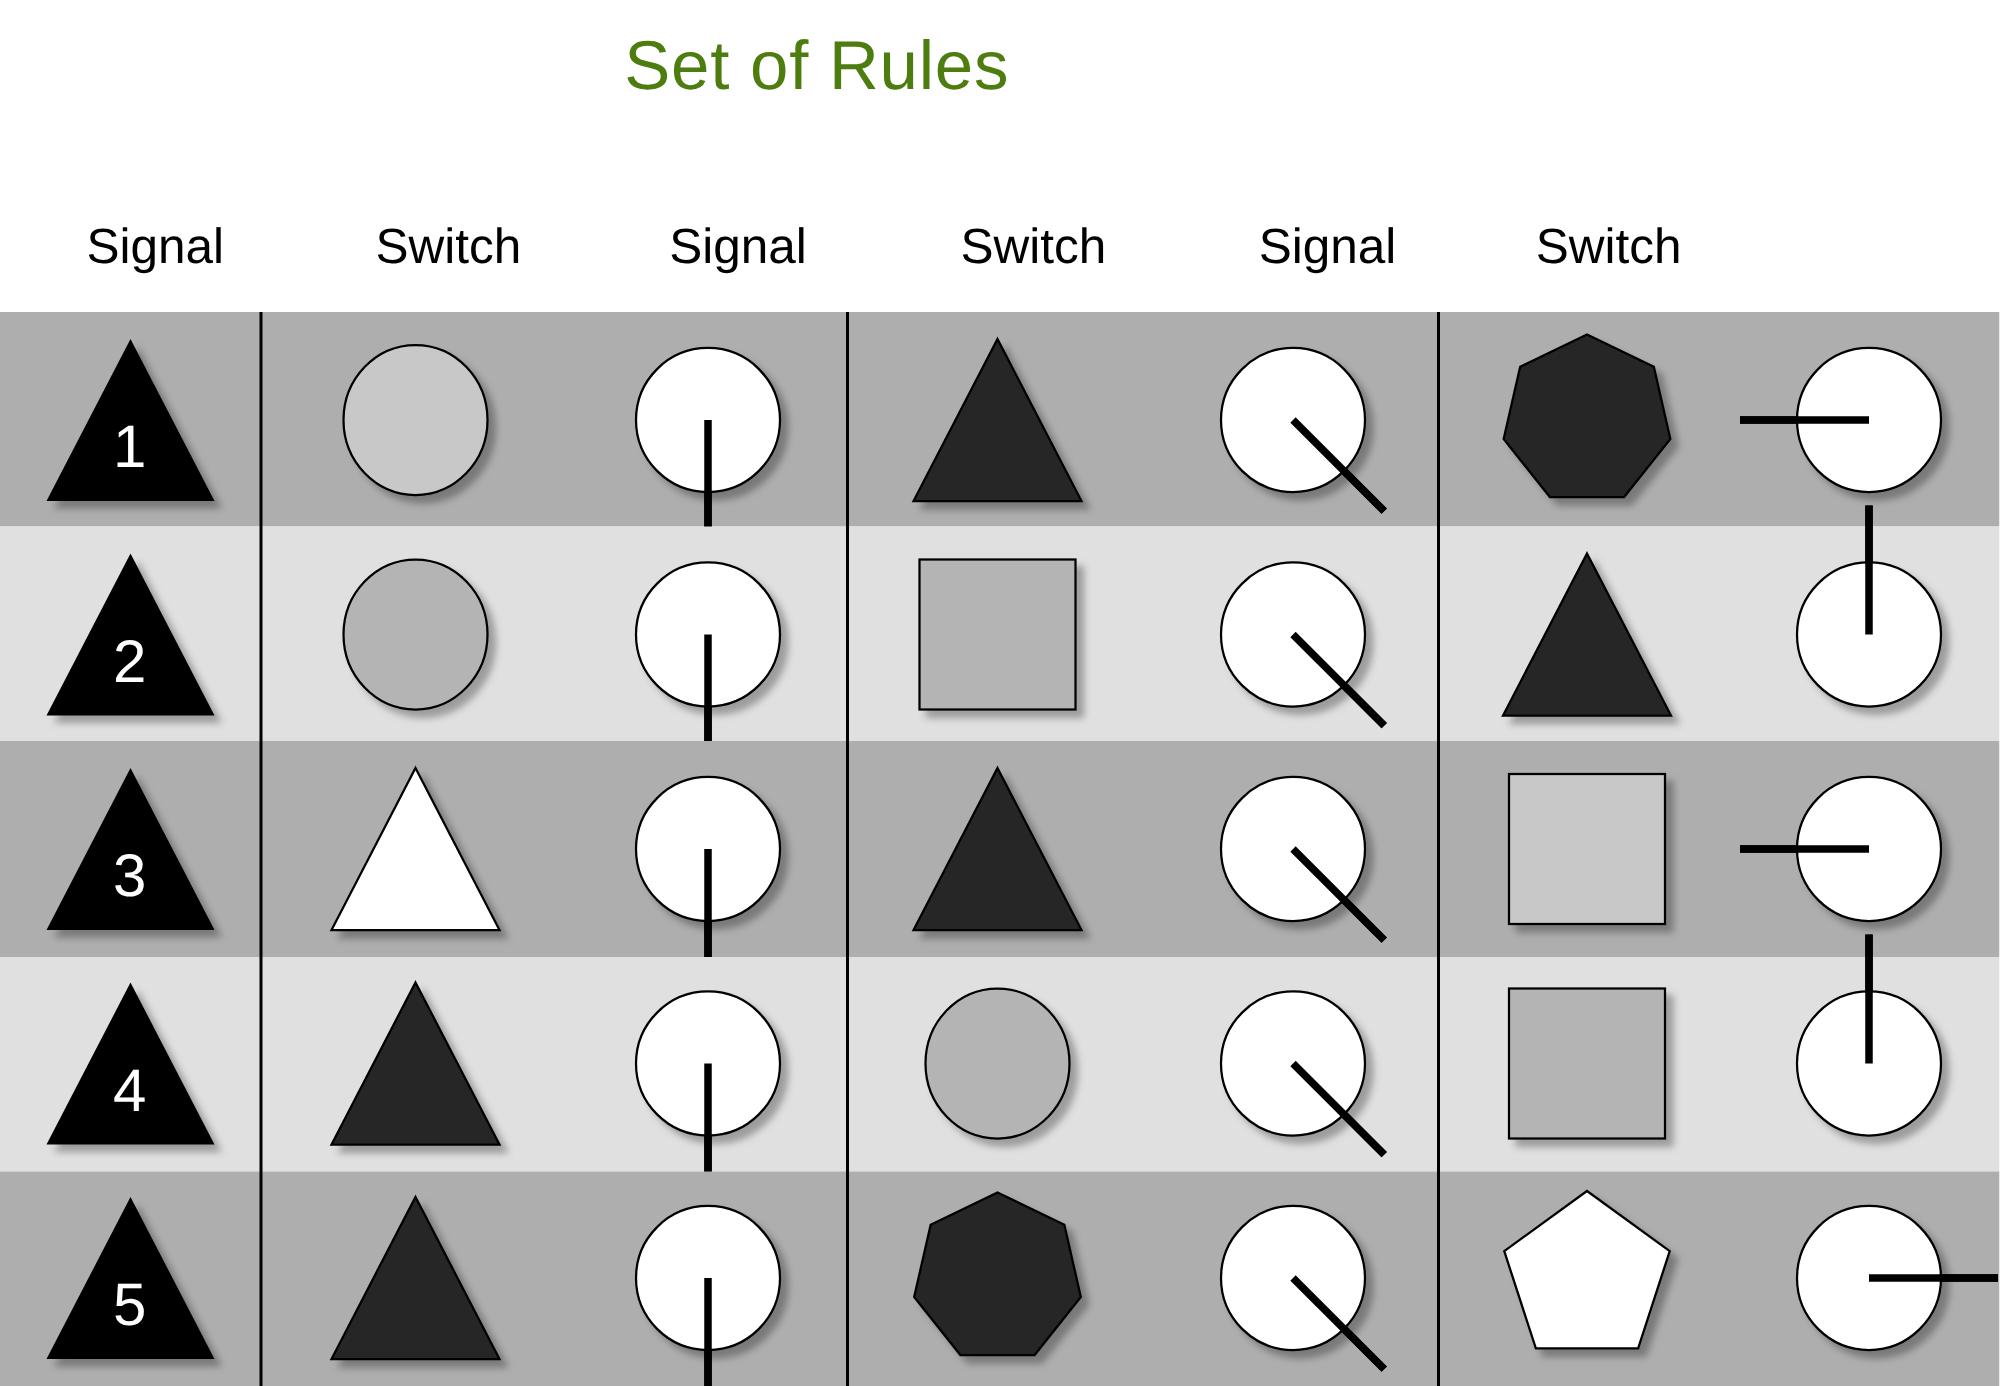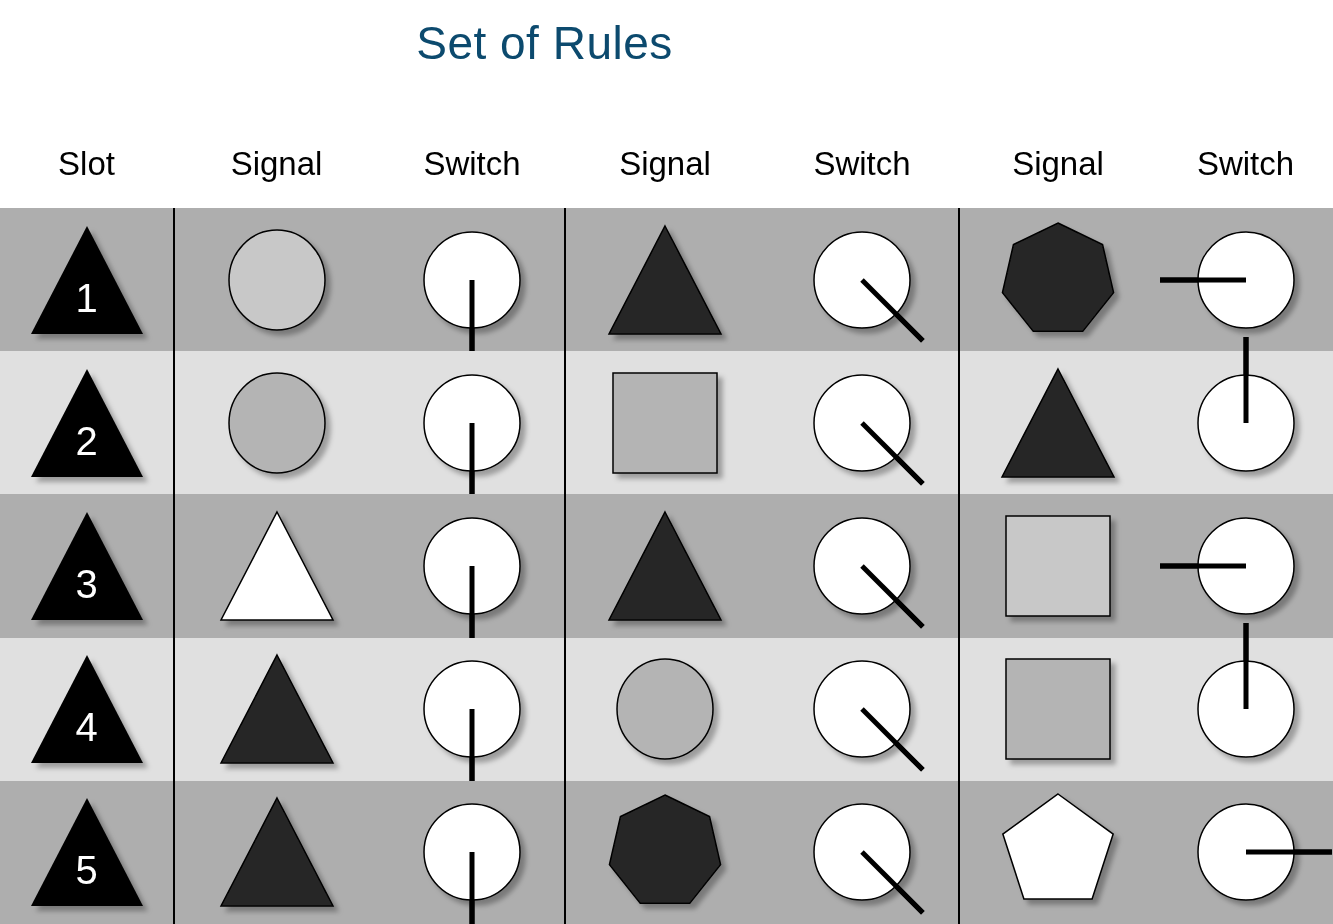--- a/index.html
+++ b/index.html
@@ -21,21 +21,21 @@
   }
 
   .title {
     position: absolute;
     top: 16px;
     left: 0;
     width: 1089px;
     text-align: center;
     font-size: 46px;
     font-weight: 400;
-    color: #0c4a6e;
+    color: #4d7c0f;
     letter-spacing: 0.5px;
   }
 
   .header-row {
     position: absolute;
     top: 136px;
     left: 0;
     width: 1333px;
     height: 56px;
     display: flex;
@@ -121,21 +121,20 @@
   }
 </style>
 </head>
 <body>
 
 <div class="page">
 
   <div class="title">Set of Rules</div>
 
   <div class="header-row">
-    <div class="header-cell c-slot">Slot</div>
     <div class="header-cell c-sig1">Signal</div>
     <div class="header-cell c-swi1">Switch</div>
     <div class="header-cell c-sig2">Signal</div>
     <div class="header-cell c-swi2">Switch</div>
     <div class="header-cell c-sig3">Signal</div>
     <div class="header-cell c-swi3">Switch</div>
   </div>
 
   <div class="table-body" id="table-body">
     <div class="vsep s1"></div>

